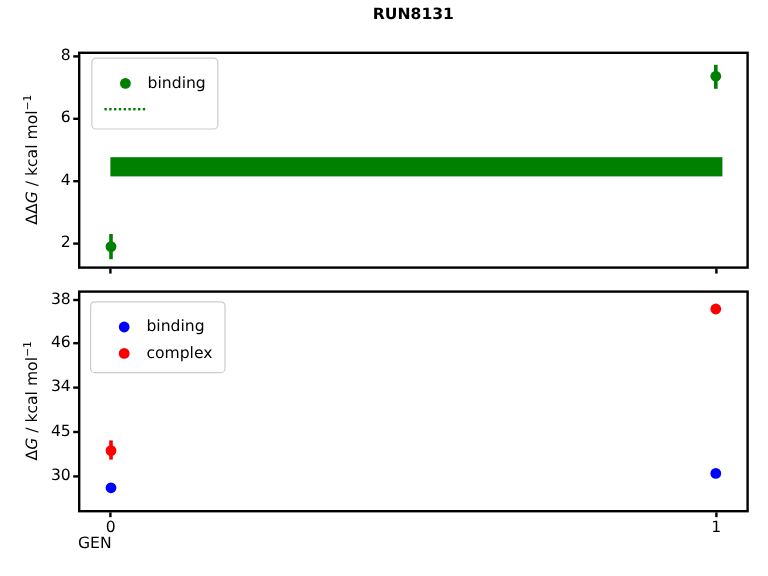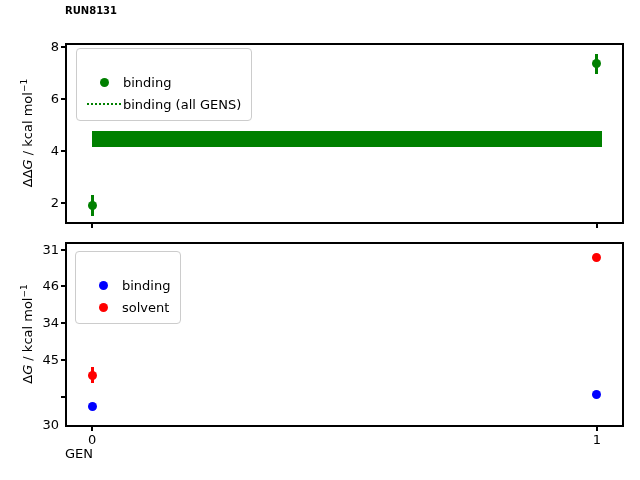--- a/index.html
+++ b/index.html
@@ -1,32 +1,32 @@
 <!DOCTYPE html>
 <html><head>
 <meta charset="utf-8">
 <style>
   html,body{margin:0;padding:0;background:#fff;}
   .figure{position:relative;width:640px;height:480px;background:#ffffff;
           font-family:"DejaVu Sans","Liberation Sans",sans-serif;color:#000;overflow:hidden;}
-  .fig-title{position:absolute;left:65px;width:559px;top:5px;text-align:left;
-             font-size:10px;font-weight:bold;}
+  .fig-title{position:absolute;left:65px;width:559px;top:5px;text-align:center;
+             font-size:13px;font-weight:bold;}
   .axes{position:absolute;box-sizing:content-box;border:2px solid #000;background:#fff;}
   .axes-top{left:65px;top:43px;width:555px;height:177px;}
   .axes-bottom{left:65px;top:242px;width:555px;height:181px;}
   .tick-y{position:absolute;left:-6px;width:4px;height:2px;background:#000;}
   .ticklabel-y{position:absolute;right:calc(100% + 8px);height:18px;line-height:18px;
                font-size:13px;text-align:right;white-space:nowrap;}
   .tick-x{position:absolute;top:calc(100% + 2px);width:2px;height:4px;background:#000;}
   .ticklabel-x{position:absolute;top:calc(100% + 7px);transform:translateX(-50%);font-size:13px;}
   .band{position:absolute;}
   .errbar{position:absolute;width:3px;}
   .dot{position:absolute;width:9px;height:9px;border-radius:50%;}
   .legend{position:absolute;background:rgba(255,255,255,0.92);border:1px solid #cccccc;
-          border-radius:4px;padding:22px 10px 5px 8px;z-index:3;}
+          border-radius:4px;padding:9px 10px 5px 8px;z-index:3;}
   .legend-row{display:flex;align-items:center;height:22px;}
   .swatch{width:38px;display:flex;justify-content:center;align-items:center;flex:none;}
   .legend-label{font-size:13px;white-space:nowrap;}
   .dot-swatch{width:9px;height:9px;border-radius:50%;}
   .dotline-swatch{width:34px;height:0;border-top:2px dotted #008000;}
   .ylabel{position:absolute;transform:translate(-50%,-50%) rotate(-90deg);
           white-space:nowrap;font-size:13px;}
   .ylabel sup,.legend sup{font-size:9px;}
   .xlabel{position:absolute;left:65px;width:559px;top:446px;text-align:left;font-size:13px;}
 </style>
@@ -42,21 +42,20 @@
       <div class="legend-row">
         <span class="swatch">
           <span class="dot-swatch" style="background: rgb(0, 128, 0);"></span>
         </span>
         <span class="legend-label">binding</span>
       </div>
       <div class="legend-row">
         <span class="swatch">
           <span class="dotline-swatch" style="border-color: rgb(0, 128, 0);"></span>
         </span>
-        <span class="legend-label">binding (all GENS)</span>
       </div>
     </div>
   <div class="tick-y" style="top: 156.564px;"></div>
       <div class="ticklabel-y" style="top: 148.564px;">2</div>
       <div class="tick-y" style="top: 104.734px;"></div>
       <div class="ticklabel-y" style="top: 96.7335px;">4</div>
       <div class="tick-y" style="top: 52.9034px;"></div>
       <div class="ticklabel-y" style="top: 44.9034px;">6</div>
       <div class="tick-y" style="top: 1.07321px;"></div>
       <div class="ticklabel-y" style="top: -6.92679px;">8</div>
@@ -74,33 +73,33 @@
       <div class="legend-row">
         <span class="swatch">
           <span class="dot-swatch" style="background: rgb(0, 0, 255);"></span>
         </span>
         <span class="legend-label">binding</span>
       </div>
       <div class="legend-row">
         <span class="swatch">
           <span class="dot-swatch" style="background: rgb(255, 0, 0);"></span>
         </span>
-        <span class="legend-label">solvent</span>
+        <span class="legend-label">complex</span>
       </div>
     </div>
   <div class="tick-y" style="top: 152.296px;"></div>
-      <div class="ticklabel-y" style="top: 144.296px; margin-top: 28px;">30</div>
+      <div class="ticklabel-y" style="top: 144.296px;">30</div>
       <div class="tick-y" style="top: 115.357px;"></div>
       <div class="ticklabel-y" style="top: 107.357px;">45</div>
       <div class="tick-y" style="top: 78.4184px;"></div>
       <div class="ticklabel-y" style="top: 70.4184px;">34</div>
       <div class="tick-y" style="top: 41.4796px;"></div>
       <div class="ticklabel-y" style="top: 33.4796px;">46</div>
       <div class="tick-y" style="top: 4.54082px;"></div>
-      <div class="ticklabel-y" style="top: -3.45918px;">31</div>
+      <div class="ticklabel-y" style="top: -3.45918px;">38</div>
       <div class="tick-x" style="left: 24.2273px;"></div>
       <div class="ticklabel-x" style="left: 25.2273px;">0</div>
       <div class="tick-x" style="left: 528.773px;"></div>
       <div class="ticklabel-x" style="left: 529.773px;">1</div>
       <div class="errbar" style="left: 23.7273px; top: 160.684px; height: 3.69388px; background: rgb(0, 0, 255);"></div>
       <div class="dot" style="left: 20.7273px; top: 158.031px; background: rgb(0, 0, 255);"></div>
       <div class="dot" style="left: 525.273px; top: 146.026px; background: rgb(0, 0, 255);"></div>
       <div class="errbar" style="left: 23.7273px; top: 123.376px; height: 15.5143px; background: rgb(255, 0, 0);"></div>
       <div class="dot" style="left: 20.7273px; top: 126.633px; background: rgb(255, 0, 0);"></div>
       <div class="errbar" style="left: 528.273px; top: 12.0051px; height: 3.69388px; background: rgb(255, 0, 0);"></div>

